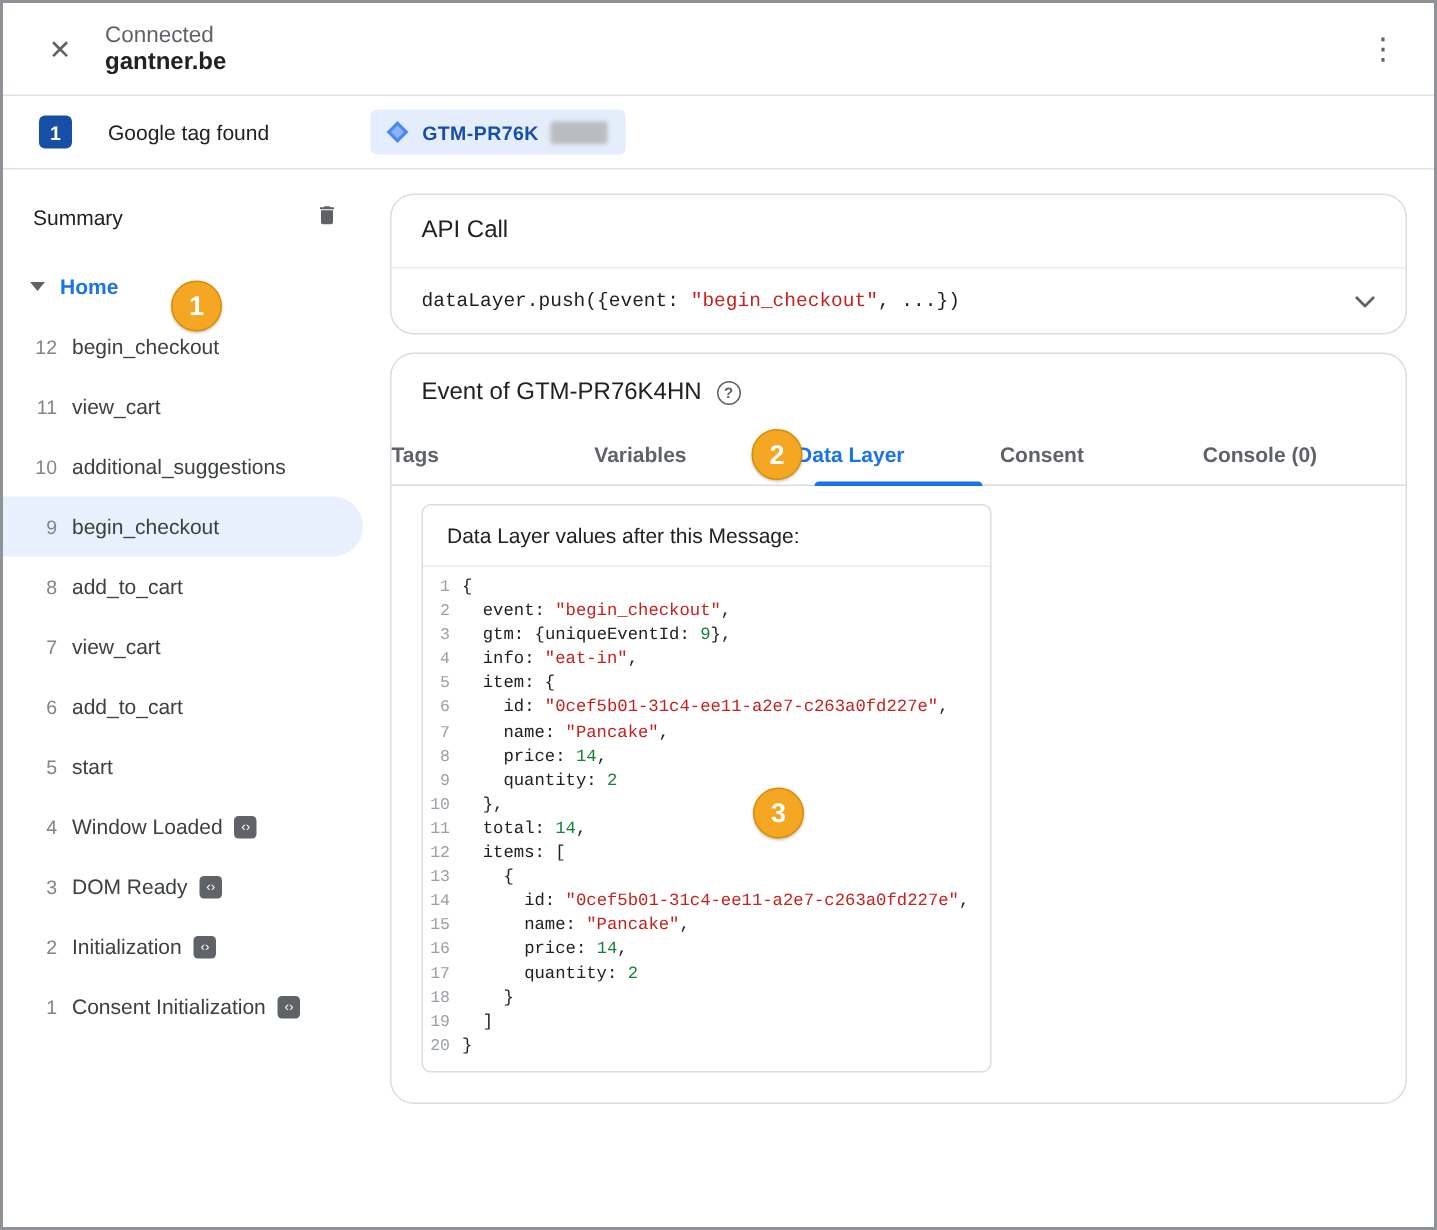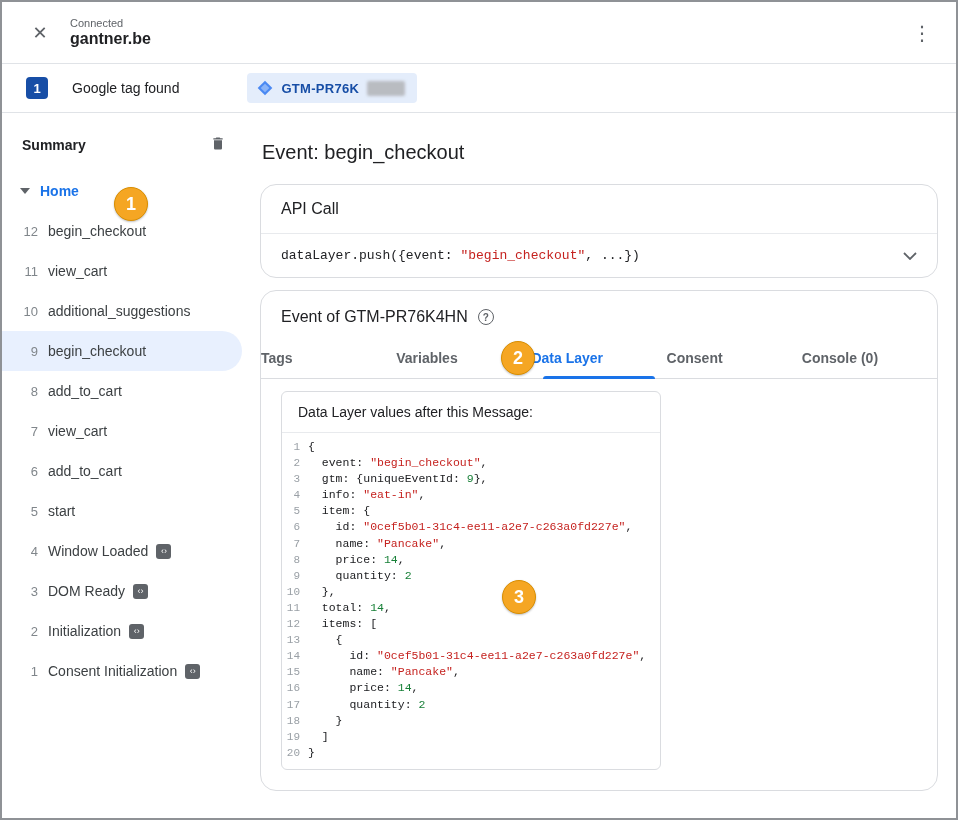--- a/index.html
+++ b/index.html
@@ -10,41 +10,41 @@
   .app{
     width:958px;height:820px;border:2px solid #8f9296;background:#fff;
     display:flex;flex-direction:column;overflow:hidden;position:relative;
     font-family:"Liberation Sans","DejaVu Sans",sans-serif;color:var(--text-primary,#202124);
   }
 
   
   .topbar{flex:0 0 62px;display:flex;align-items:center;padding:0 20px 0 24px;border-bottom:1px solid #e0e3e7}
   .close-btn{width:28px;font-size:18px;color:var(--text-secondary,#5f6368);line-height:1}
   .conn{margin-left:16px;flex:1}
-  .conn-status{font-size:11px;color:var(--text-secondary,#5f6368);margin-bottom:1px}
+  .conn-status{font-size:15px;color:var(--text-secondary,#5f6368);margin-bottom:1px}
   .conn-domain{font-size:16px;font-weight:700;color:var(--text-primary,#202124)}
   .kebab-btn{font-size:20px;color:var(--text-secondary,#5f6368);width:28px}
 
   
   .tagbar{flex:0 0 49px;display:flex;align-items:center;padding:0 24px;border-bottom:1px solid #e0e3e7}
   .count-badge{width:22px;height:22px;background:var(--badge-blue,#174ea6);color:#fff;border-radius:4px;
     display:flex;align-items:center;justify-content:center;font-size:13px;font-weight:700;flex-shrink:0}
   .tag-label{margin-left:24px;font-size:14px;font-weight:400;color:var(--text-primary,#202124)}
   .gtm-pill{margin-left:68px;height:30px;background:var(--pill-bg,#e4edfb);border-radius:4px;
     display:flex;align-items:center;padding:0 12px 0 10px;gap:8px}
   .gtm-id{font-size:13px;font-weight:700;letter-spacing:.3px;color:var(--badge-blue,#174ea6)}
   .redacted{width:38px;height:15px;background:#b9bcc1;border-radius:2px;filter:blur(1.5px)}
 
   
   .body{flex:1;display:flex;min-height:0}
 
   
   .sidebar{width:240px;flex-shrink:0;position:relative;padding-top:12px}
   .summary-row{height:40px;display:flex;align-items:center;justify-content:space-between;
-    padding:0 16px 0 20px;font-size:14px;font-weight:700;color:var(--text-primary,#202124)}
+    padding:0 16px 0 20px;font-size:14px;font-weight:400;color:var(--text-primary,#202124)}
   .home-row{height:40px;display:flex;align-items:center;gap:10px;padding-left:18px;margin-top:6px;
     font-size:14px;font-weight:700;color:var(--accent-blue,#1a73e8);cursor:pointer}
   .event-row{height:40px;display:flex;align-items:center;padding-left:12px;cursor:pointer}
   .event-row.selected{background:var(--selected-bg,#e8f0fe);border-radius:0 20px 20px 0}
   .ev-num{width:24px;text-align:right;font-size:13px;color:#80868b;flex-shrink:0}
   .ev-label{margin-left:10px;font-size:14px;color:#3c4043}
   .ev-icon{margin-left:8px;width:15px;height:15px;background:#5f6368;border-radius:3px;color:#fff;
     font-size:9px;line-height:1;display:flex;align-items:center;justify-content:center;flex-shrink:0}
 
   
@@ -187,21 +187,20 @@
           <div class="event-row">
             <span class="ev-num">1</span>
             <span class="ev-label">Consent Initialization</span>
             <span class="ev-icon">‹›</span>
           </div>
         </div>
       <div class="anno anno-home">1</div>
     </aside>
 
     <main class="content">
-      <h1 class="page-title">Event: begin_checkout</h1>
 
       <section class="card">
         <div class="api-head">API Call</div>
         <div class="api-body">
           <code class="api-code"><span class="seg-p">dataLayer.push({</span><span class="seg-k">event</span><span class="seg-p">: </span><span class="seg-s">"begin_checkout"</span><span class="seg-p">, ...})</span></code>
           <button>
             <svg width="14" height="8" viewBox="0 0 14 8">
               <path d="M1 1l6 6 6-6" stroke="#5f6368" stroke-width="1.8" fill="none"></path>
             </svg>
           </button>

